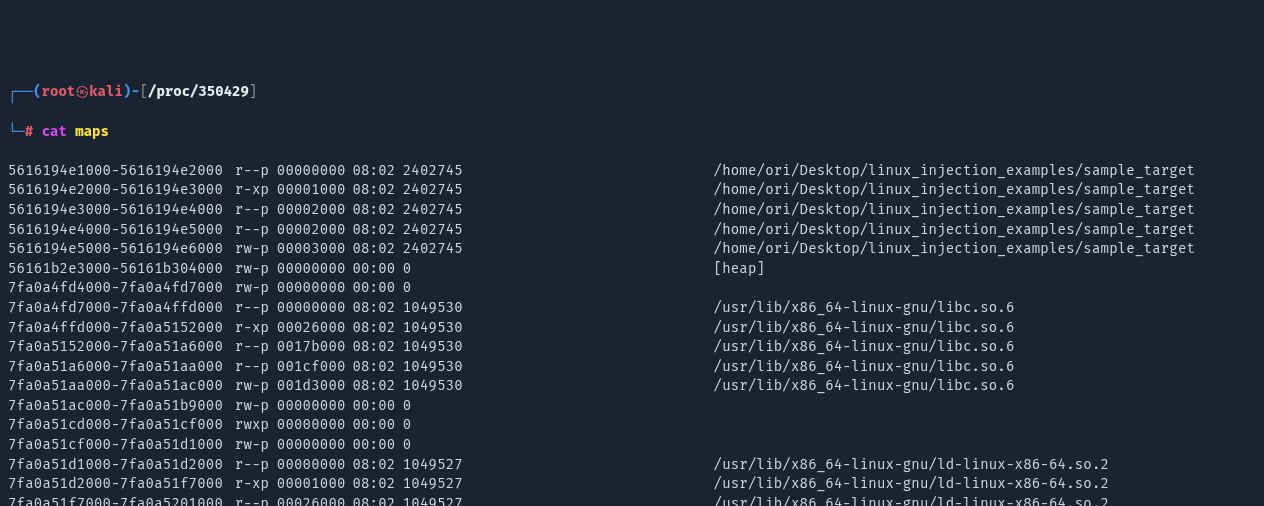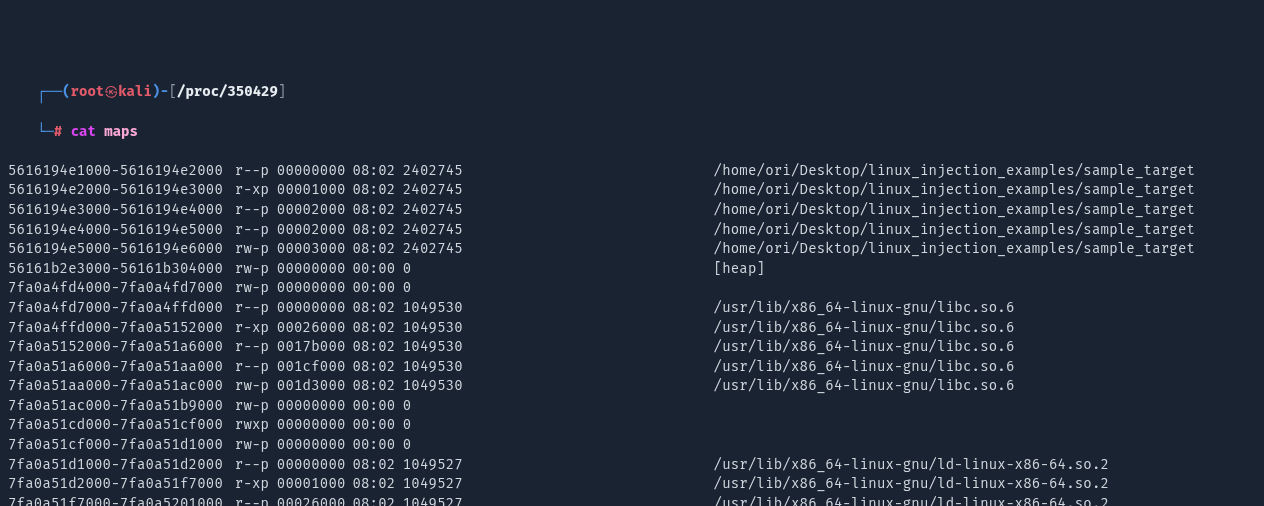--- a/index.html
+++ b/index.html
@@ -14,29 +14,28 @@
       font-size: 14px;
       line-height: 1.4;
       padding: 4px 8px;
       width: 1264px;
       height: 506px;
       overflow: hidden;
       white-space: pre;
     }
     .prompt-line {
       display: block;
-      margin-left: 29px;
     }
     .seg-gray { color: #8c99a8; }
     .seg-red { color: #e05a6a; font-weight: bold; }
     .seg-skull { color: #e05a6a; }
     .seg-blue { color: #4a8fe0; font-weight: bold; }
     .seg-white { color: #e8edf2; font-weight: bold; }
     .seg-green { color: #d946ef; font-weight: bold; }
-    .seg-boldwhite { color: #f9a8d4; font-weight: bold; }
+    .seg-boldwhite { color: #fde047; font-weight: bold; }
     .maps-line {
       display: block;
       color: #d0d7de;
     }
     .c-addr { display: inline-block; width: 27ch; }
     .c-perm { display: inline-block; width: 5ch; }
     .c-off  { display: inline-block; width: 9ch; }
     .c-dev  { display: inline-block; width: 6ch; }
     .c-ino  { display: inline-block; width: 37ch; }
     .c-path { display: inline-block; }

